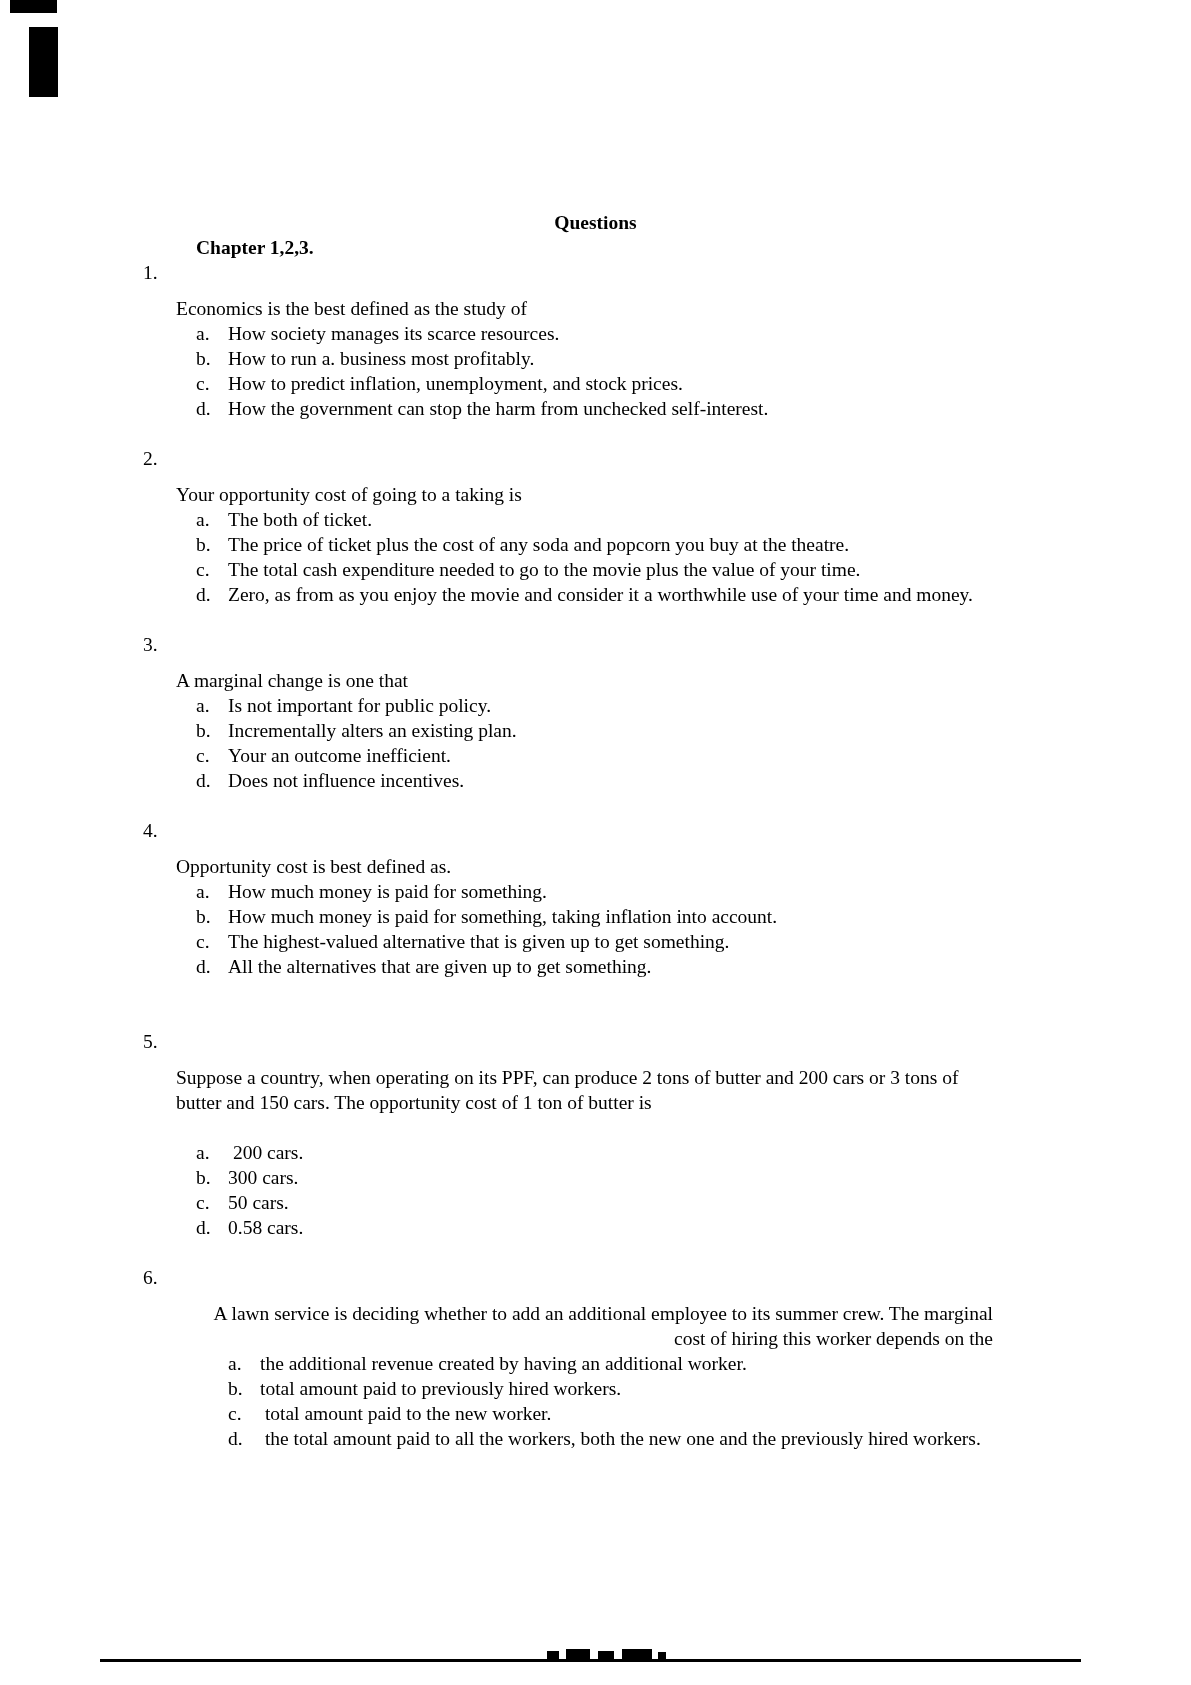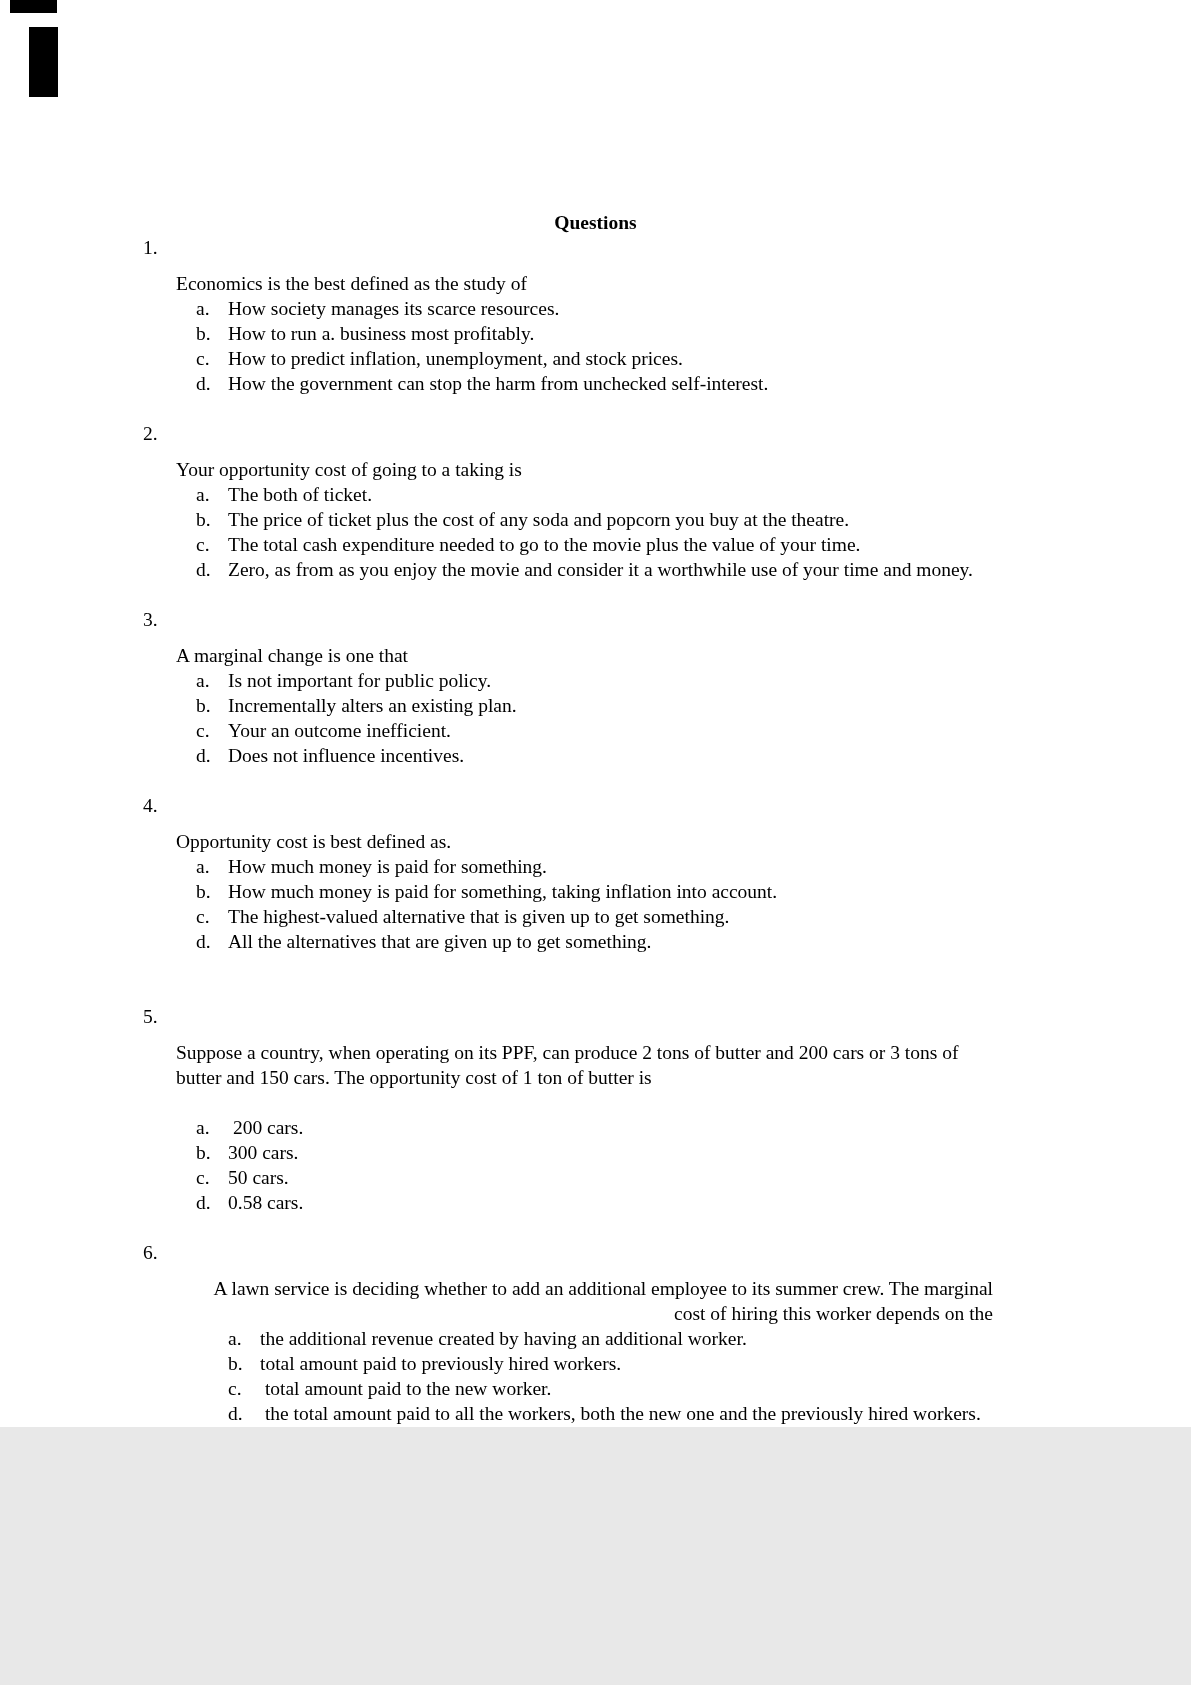--- a/index.html
+++ b/index.html
@@ -1,19 +1,19 @@
 <!DOCTYPE html>
 <html><head>
 <meta charset="utf-8">
 <style>
   html, body { margin: 0; padding: 0; background: #e8e8e8; }
   .page {
     position: relative;
     width: 1191px;
-    height: 1427px;
+    height: 1685px;
     margin: 0 auto;
     background: #ffffff;
     font-family: "Liberation Serif", "DejaVu Serif", serif;
     font-size: 19.5px;
     line-height: 25px;
     color: #000000;
     overflow: hidden;
   }
   .title-row {
     position: absolute;
@@ -64,20 +64,21 @@
 
 <div class="page">
 
   <div class="artifact" id="art-top-1"></div>
   <div class="artifact" id="art-top-2"></div>
 
   <div class="title-row">Questions</div>
 
   <div class="content">
 
+    <div class="chapter">Chapter 1,2,3.</div>
 
     <div class="qblock">
       <div class="question">
         <span class="qnum">1.</span>
         <span class="qtext">Economics is the best defined as the study of</span>
       </div>
       <div class="options">
         <div class="option">
           <span class="letter">a.</span>
           <span class="otext">How society manages its scarce resources.</span>

